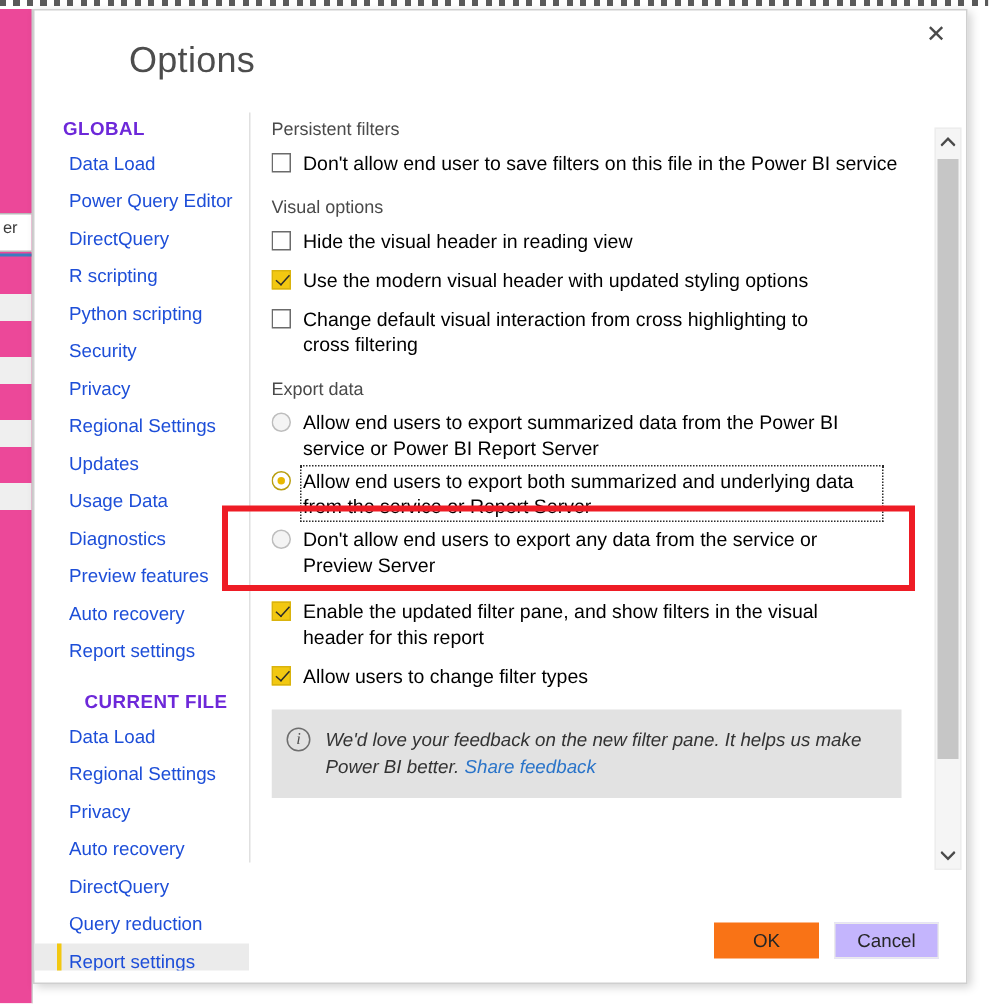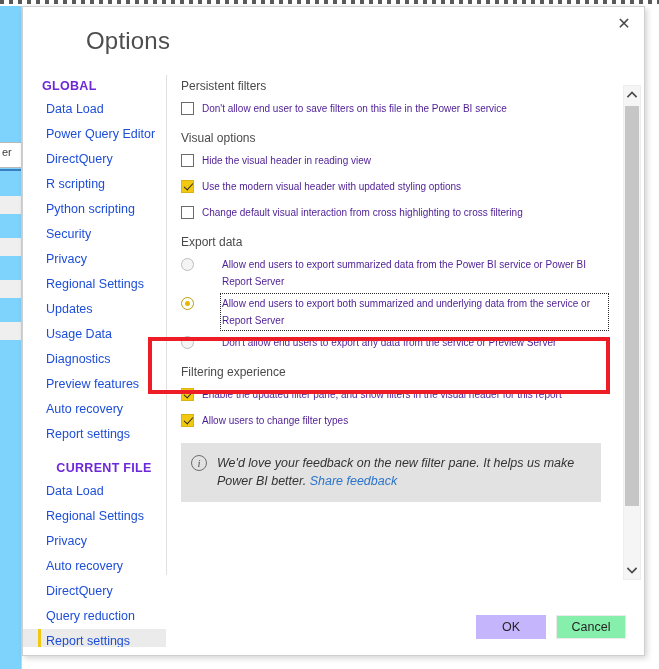--- a/index.html
+++ b/index.html
@@ -24,21 +24,21 @@
     height: 4px;
     background-image: repeating-linear-gradient(to right,
         #5a5a5a 0px, #5a5a5a 4px, #ffffff 4px, #ffffff 9px);
   }
 
   
   .bg-sliver {
     position: absolute;
     left: 0; top: 6px;
     width: 22px; height: 663px;
-    background: #7dd3fc;
+    background: #ec4899;
     border-right: 1px solid #d2d2d2;
     overflow: hidden;
   }
   .bg-sliver .bg-box {
     position: absolute;
     left: -2px; top: 136px;
     width: 24px; height: 26px;
     border: 1px solid #b9b9b9;
     border-right: none;
     background: #ffffff;
@@ -155,21 +155,21 @@
     margin: 0 0 7px 0;
   }
   .sec-head.tight { margin-top: 4px; }
   .sec-block { margin-bottom: 14px; }
 
   .opt-row {
     display: flex;
     align-items: flex-start;
     margin-bottom: 9px;
   }
-  .opt-row.narrow { margin-bottom: 5px; gap: 20px; }
+  .opt-row.narrow { margin-bottom: 5px; }
 
   .cbox {
     flex: 0 0 auto;
     width: 13px; height: 13px;
     margin: 2px 8px 0 0;
     border: 1px solid #6b6b6b;
     background: #ffffff;
     position: relative;
     cursor: pointer;
   }
@@ -204,22 +204,22 @@
   .radio.checked::after {
     content: "";
     position: absolute;
     left: 3px; top: 3px;
     width: 5px; height: 5px;
     border-radius: 50%;
     background: #e8b800;
   }
 
   .opt-label {
-    font-size: 10px;
-    color: #4c1d95;
+    font-size: 13px;
+    color: #000000;
     line-height: 17px;
     cursor: pointer;
   }
   .opt-label.focus-ring {
     outline: 1px dotted #2b2b2b;
     outline-offset: 1px;
   }
 
   
   .banner {
@@ -291,22 +291,22 @@
   }
   .btn {
     width: 70px; height: 24px;
     font-size: 12.5px;
     font-family: "Liberation Sans", sans-serif;
     color: #252525;
     border: 1px solid transparent;
     cursor: pointer;
     line-height: 1;
   }
-  .btn-ok { background: #c4b5fd; }
-  .btn-cancel { background: #86efac; border-color: #ebebeb; }
+  .btn-ok { background: #f97316; }
+  .btn-cancel { background: #c4b5fd; border-color: #ebebeb; }
 
   
   .annot-box {
     position: absolute;
     left: 148px; top: 337px;
     width: 462px; height: 57px;
     border: 4px solid #ee1c25;
     pointer-events: none;
     z-index: 30;
   }
@@ -402,21 +402,20 @@
           <span class="radio checked"></span>
           <span class="opt-label focus-ring" style="max-width:385px">Allow end users to export both summarized and underlying data from the service or Report Server</span>
         </div>
         <div class="opt-row narrow">
           <span class="radio"></span>
           <span class="opt-label" style="max-width:365px">Don't allow end users to export any data from the service or Preview Server</span>
         </div>
       </div>
 
       <div class="sec-block">
-        <div class="sec-head tight">Filtering experience</div>
         <div class="opt-row">
           <span class="cbox checked"></span>
           <span class="opt-label" style="max-width:382px">Enable the updated filter pane, and show filters in the visual header for this report</span>
         </div>
         <div class="opt-row">
           <span class="cbox checked"></span>
           <span class="opt-label">Allow users to change filter types</span>
         </div>
       </div>
 

